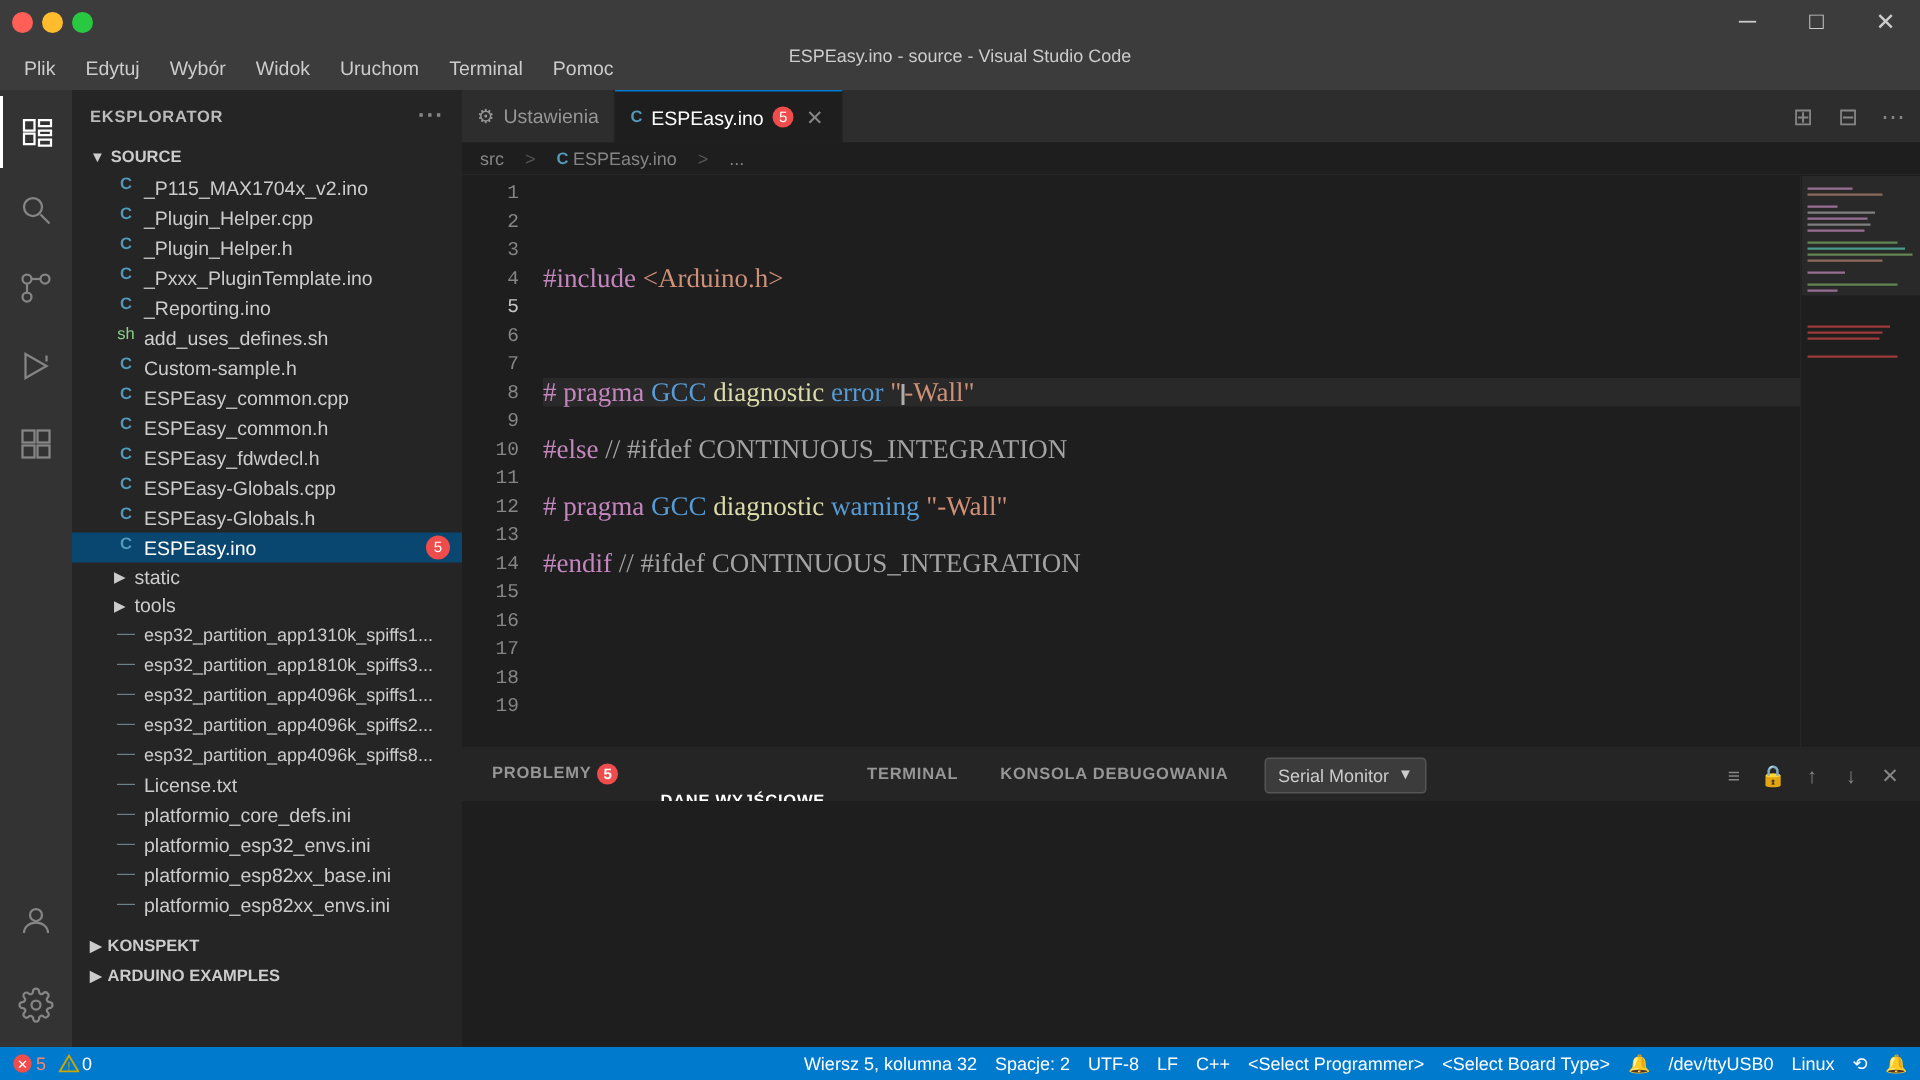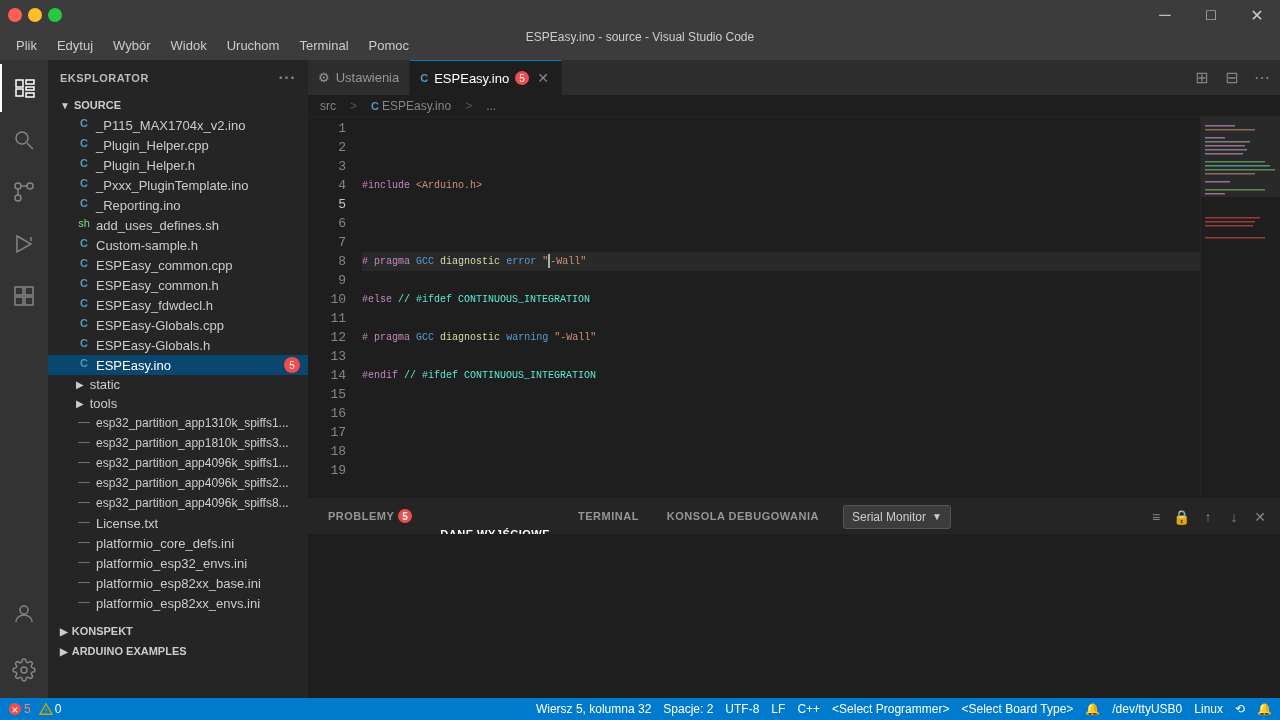--- a/index.html
+++ b/index.html
@@ -286,39 +286,39 @@
       font-family: 'Consolas', 'Courier New', monospace;
       font-size: 13px;
       line-height: 19px;
       color: #858585;
       flex-shrink: 0;
       padding-top: 2px;
       user-select: none;
     }
     #code-content {
       flex: 1;
-      font-family: Liberation Mono, monospace;
-      font-size: 10px;
+      font-family: Liberation Serif, serif;
+      font-size: 18px;
       line-height: 19px;
       padding: 2px 0 0 8px;
       overflow: hidden;
       white-space: pre;
       color: #d4d4d4;
     }
     .code-line {
       height: 19px;
       display: block;
       position: relative;
     }
     
     .kw { color: #c586c0; }
     .kw2 { color: #569cd6; }
     .pp { color: #c586c0; }
     .str { color: #ce9178; }
-    .cm { color: #5eead4; }
+    .cm { color: #a3a3a3; }
     .fn { color: #dcdcaa; }
     .inc { color: #ce9178; }
     .def { color: #9cdcfe; }
     .cursor-line { background: rgba(255,255,255,0.05); }
     .cursor {
       display: inline-block;
       width: 2px;
       height: 14px;
       background: #aeafad;
       vertical-align: middle;

